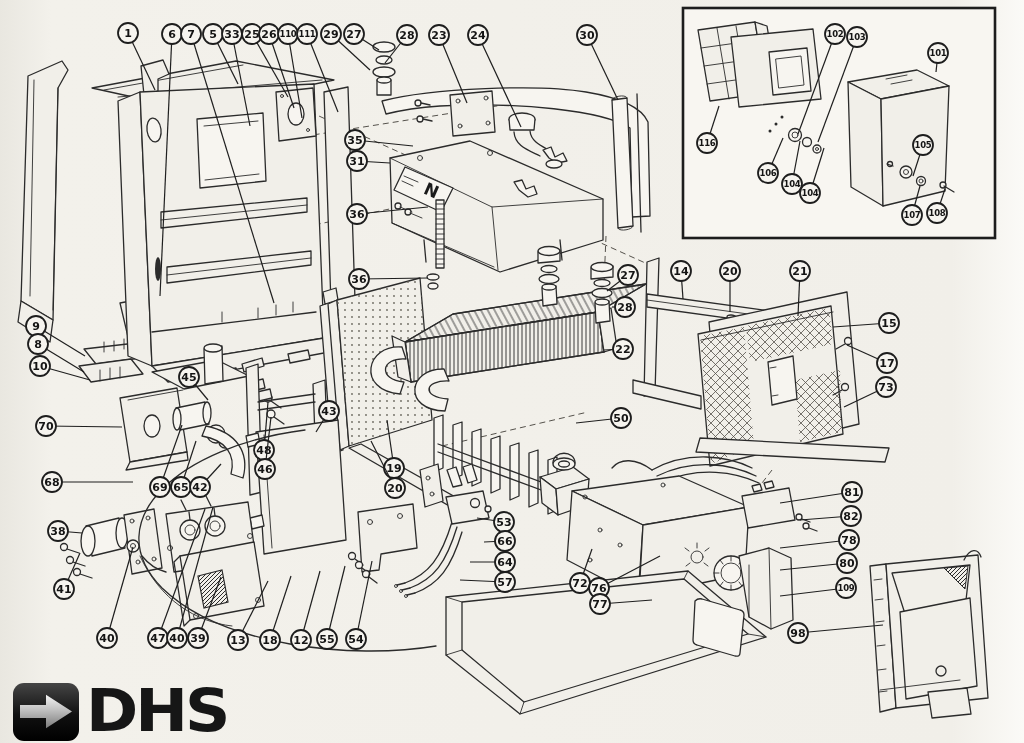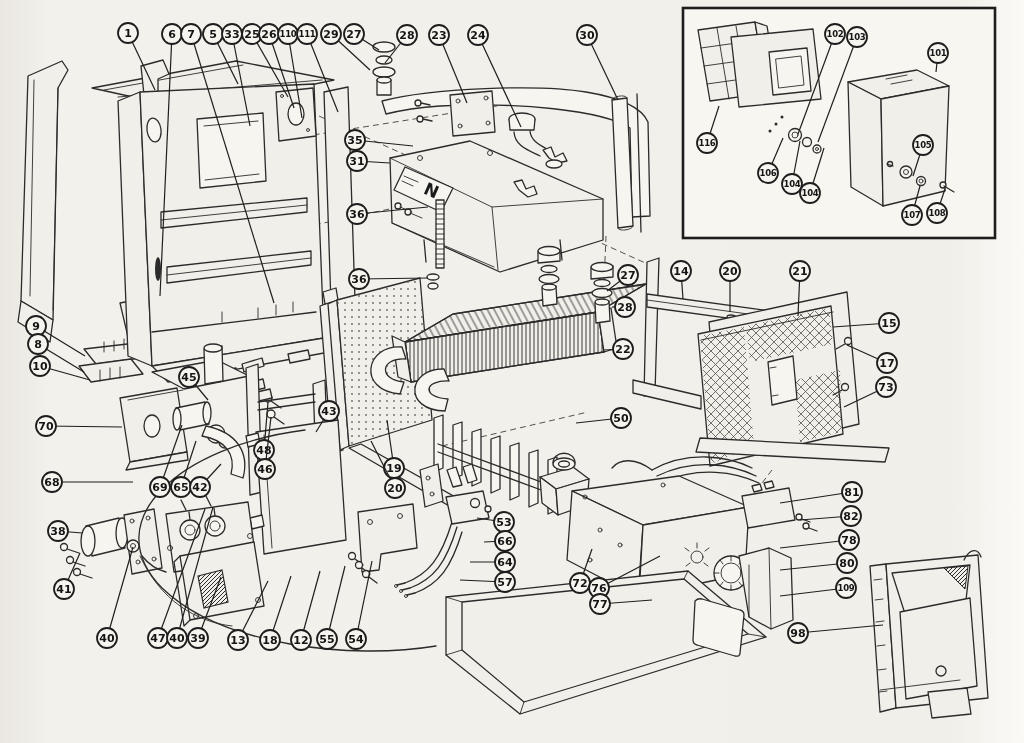--- a/index.html
+++ b/index.html
@@ -782,13 +782,19 @@
           <text x="912" y="215" dy="0.36em" class="num num3">107</text>
         </g>
         <g>
           <line x1="937" y1="213" x2="945" y2="189" class="leader"></line>
           <circle cx="937" cy="213" r="10" class="bubble"></circle>
           <text x="937" y="213" dy="0.36em" class="num num3">108</text>
         </g>
       </g>
 </svg>
 
+<div class="logo">
+  <div class="logo-tile">
+    <div class="logo-arrow"></div>
+  </div>
+  <div class="logo-word">DHS</div>
 </div>
+</div>
 
 </body></html>

